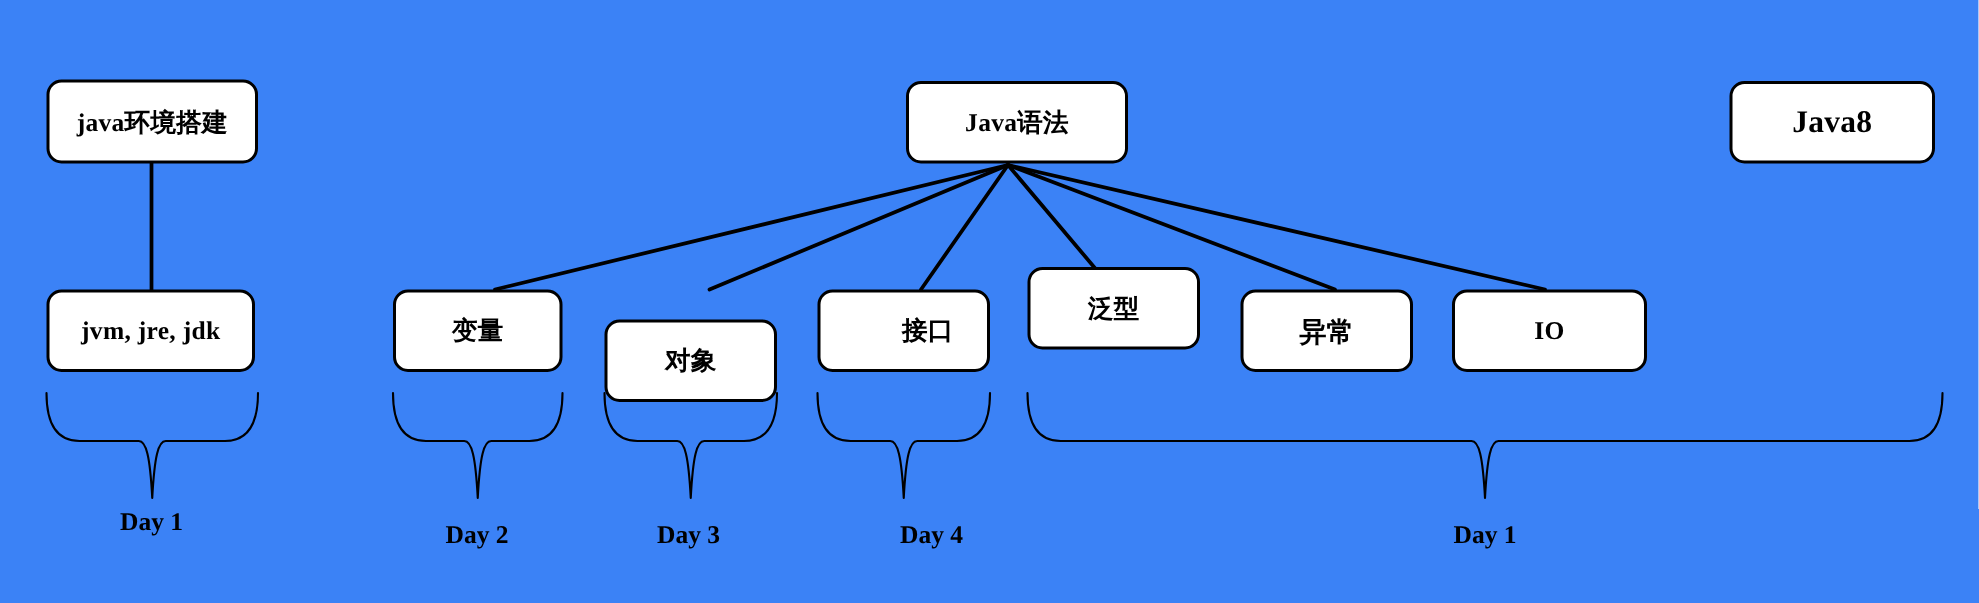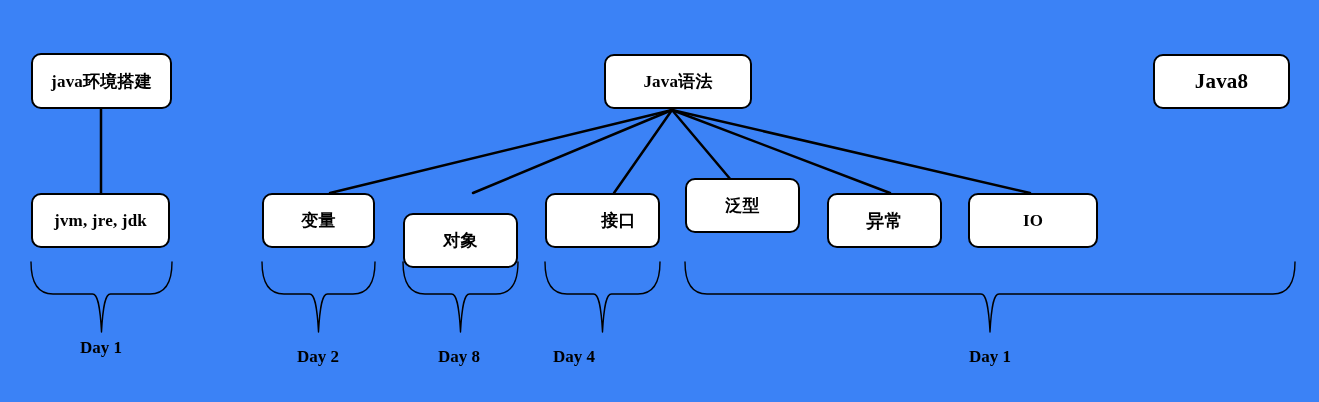--- a/index.html
+++ b/index.html
@@ -100,18 +100,18 @@
       <div class="node" style="left: 827px; top: 193px; width: 115px; height: 55px; font-size: 18px;">
         <span class="node-label">异常</span>
       </div>
       <div class="node" style="left: 968px; top: 193px; width: 130px; height: 55px; font-size: 17px;">
         <span class="node-label">IO</span>
       </div>
     </div>
   <div id="labels-layer">
       <div class="day-label" style="left: 101px; top: 338px;">Day 1</div>
       <div class="day-label" style="left: 318px; top: 347px; text-align: center;">Day 2</div>
-      <div class="day-label" style="left: 459px; top: 347px;">Day 8</div>
-      <div class="day-label" style="left: 574px; top: 347px;">Day 4</div>
+      <div class="day-label" style="left: 459px; top: 347px;">Day 3</div>
+      <div class="day-label" style="left: 621px; top: 347px;">Day 4</div>
       <div class="day-label" style="left: 990px; top: 347px;">Day 1</div>
     </div>
 
 </div>
 
 </body></html>

